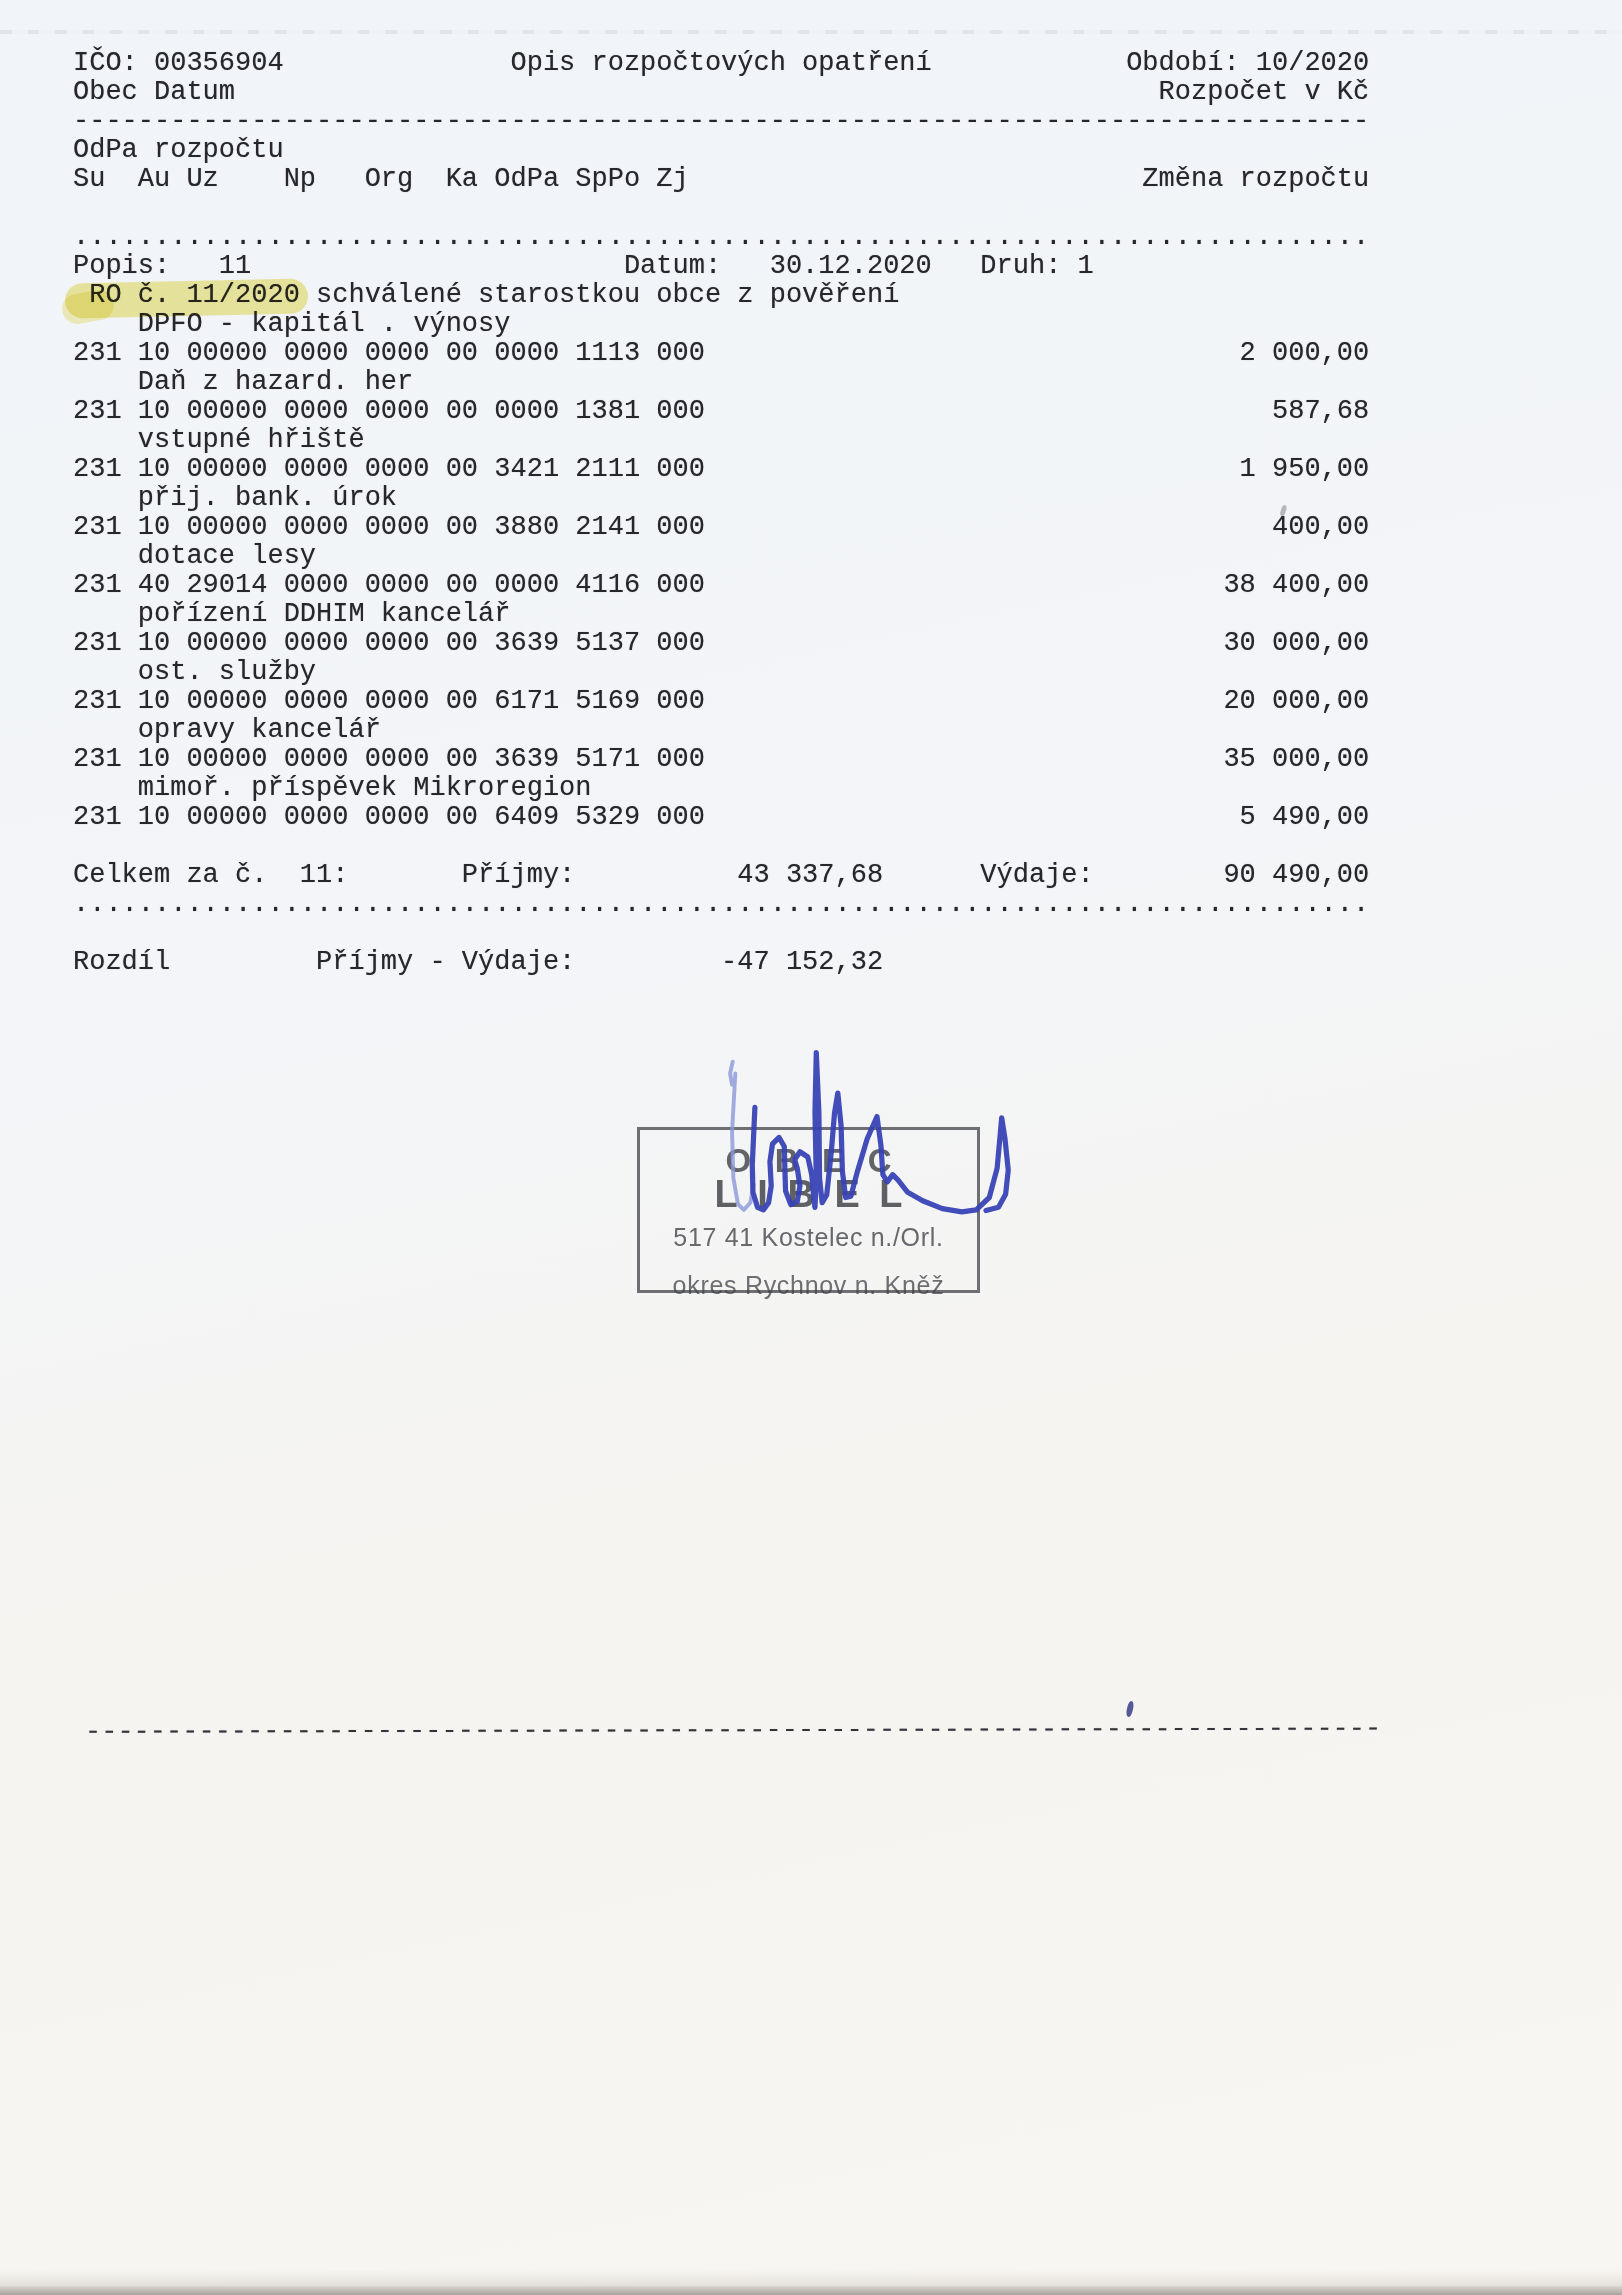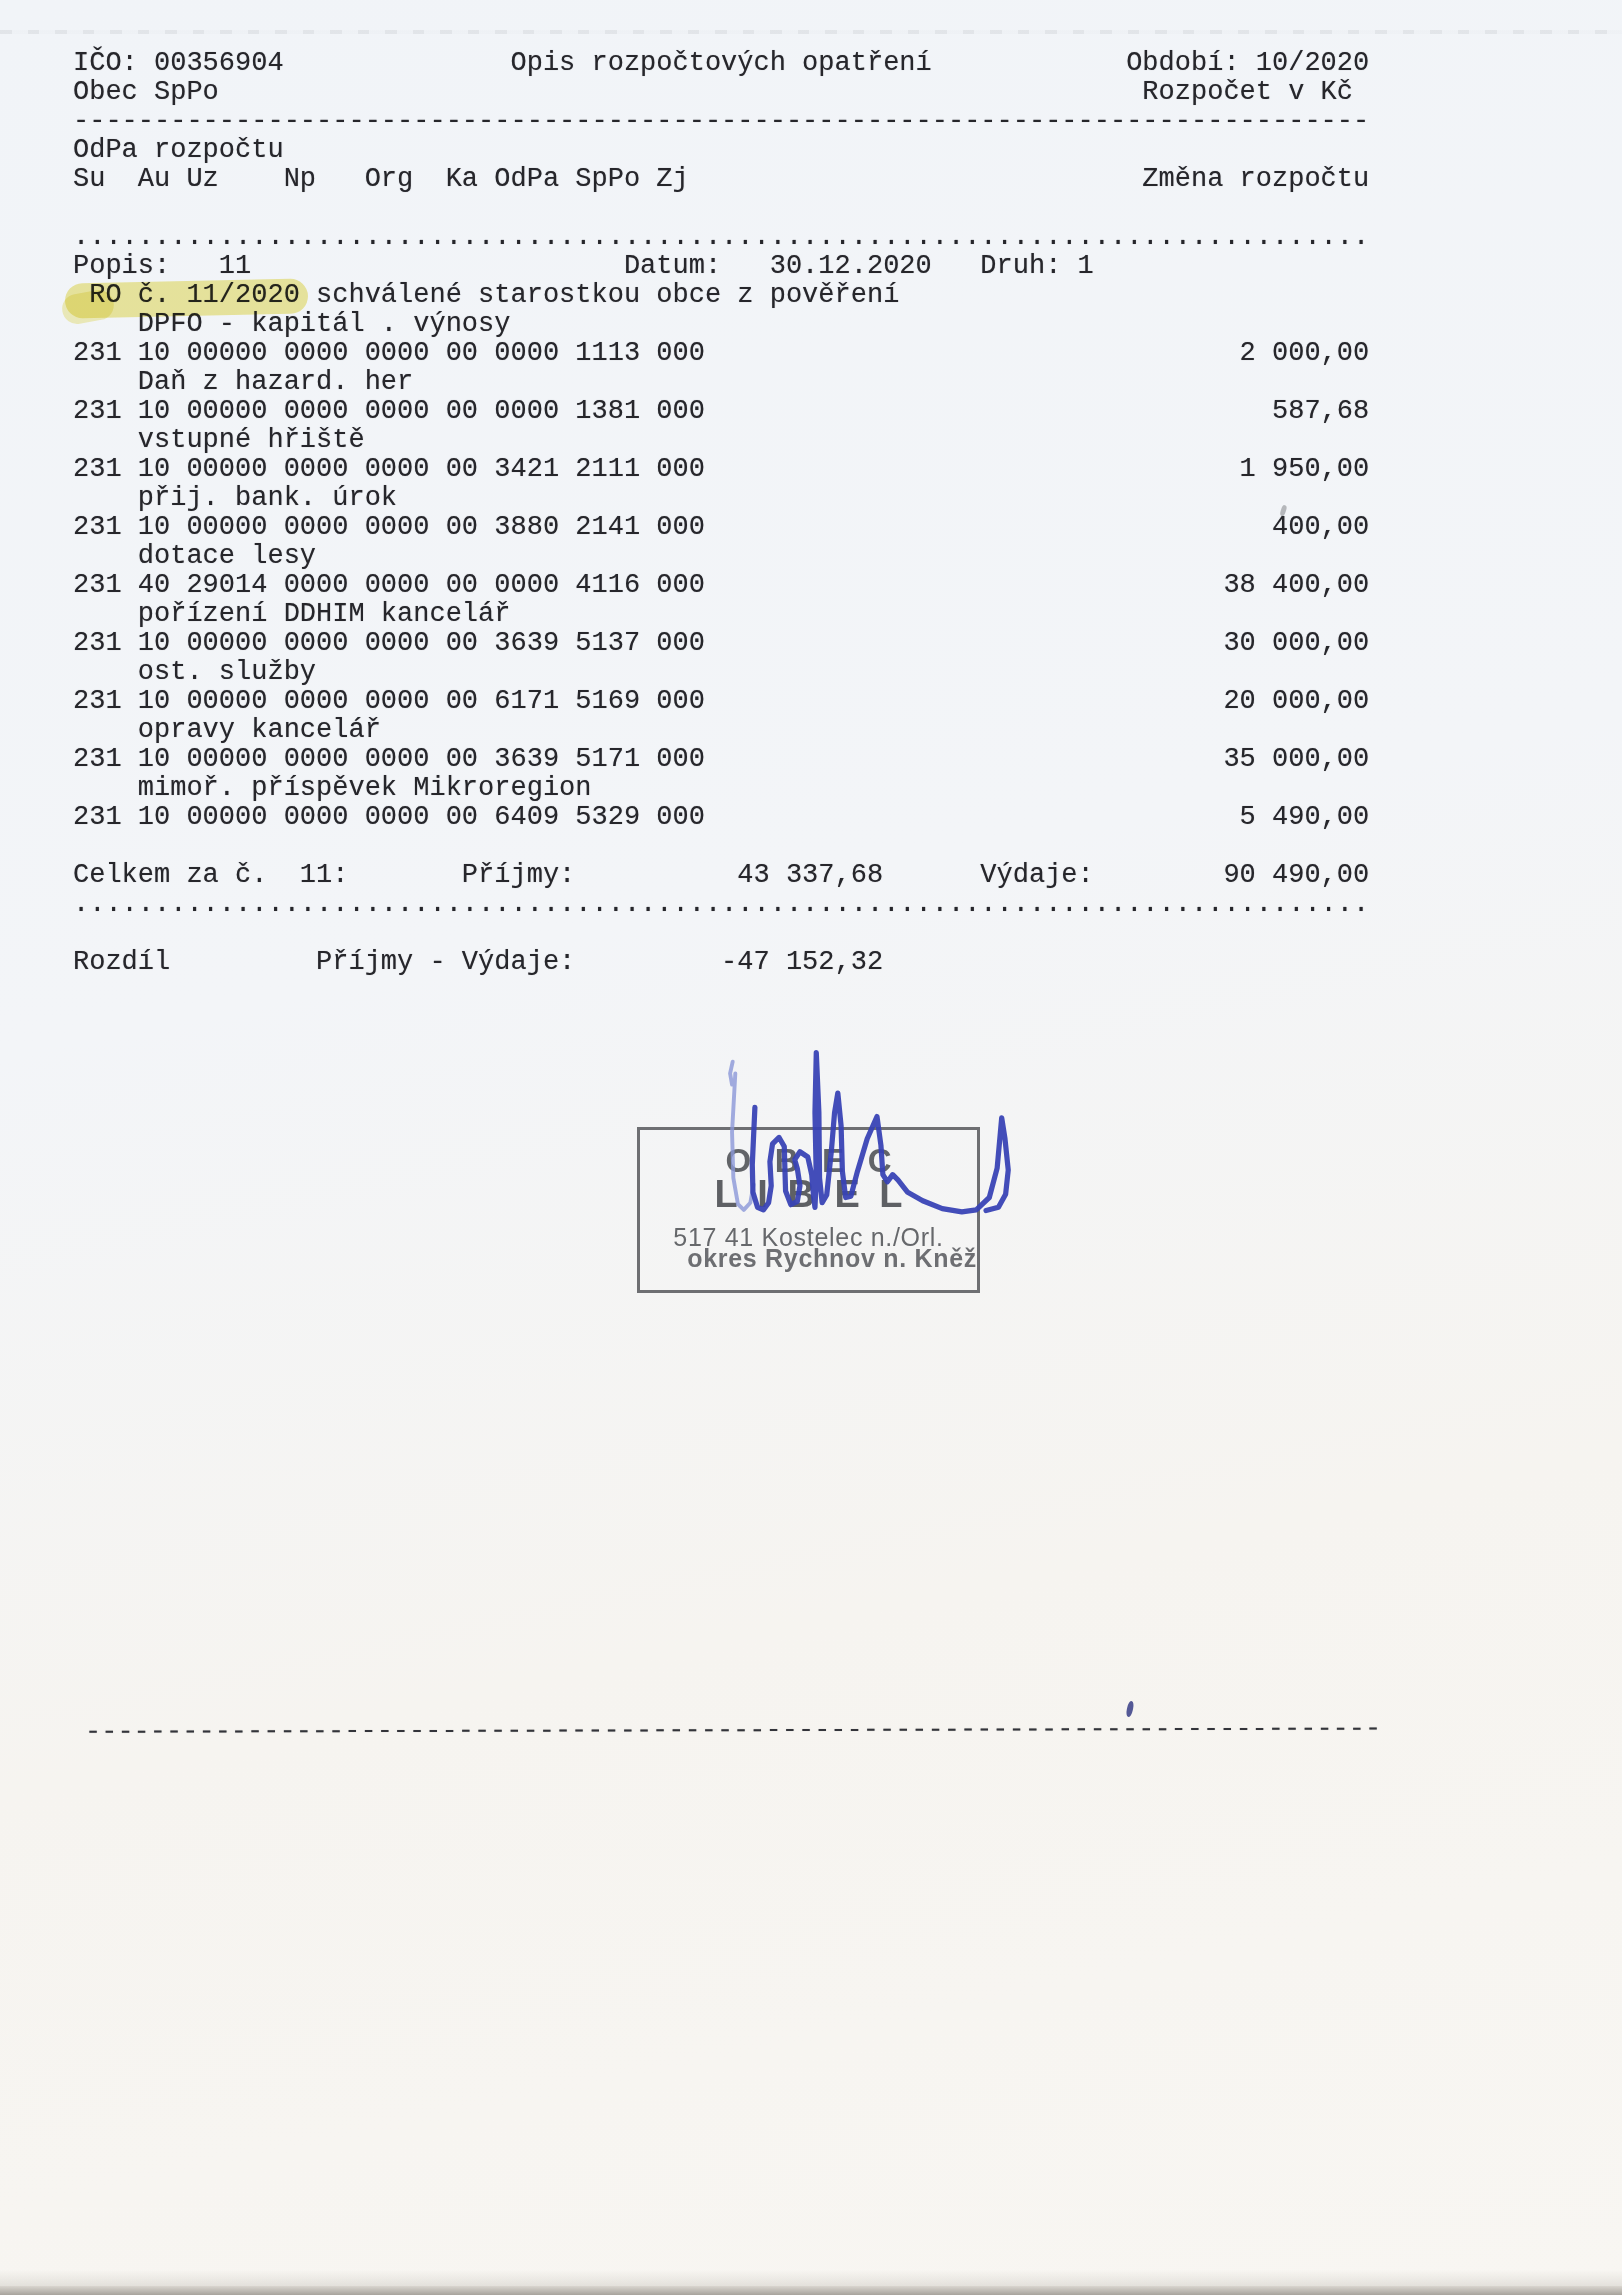--- a/index.html
+++ b/index.html
@@ -27,21 +27,21 @@
   
   .stamp{
     position:absolute;left:637px;top:1127px;width:337px;height:160px;z-index:3;
     border:3.3px solid rgba(58,60,64,.72);filter:blur(0.4px);color:#3e4045;
     font-family:"Liberation Sans","DejaVu Sans",sans-serif;text-align:center;
   }
   .stamp>div{position:absolute;left:0;right:0;white-space:nowrap;}
   .s1{top:11.8px;font-size:33px;font-weight:700;letter-spacing:23.6px;padding-left:23.6px;opacity:.80;}
   .s2{top:43px;font-size:38px;font-weight:700;letter-spacing:19.6px;padding-left:19.6px;opacity:.82;}
   .s3{top:93px;font-size:25px;font-weight:400;letter-spacing:0.7px;opacity:.78;}
-  .s4{top:114px;font-size:25px;font-weight:700;letter-spacing:0.7px;opacity:.74;text-align:right;}
+  .s4{top:141px;font-size:25px;font-weight:400;letter-spacing:0.7px;opacity:.74;}
   
   #signature{position:absolute;left:707px;top:1031px;z-index:4;}
   
   #separator{
     position:absolute;left:85px;top:1718px;z-index:2;color:#33343a;white-space:pre;
     font-family:"Liberation Mono","DejaVu Sans Mono",monospace;font-size:27px;line-height:29px;
     transform:rotate(-.14deg);transform-origin:left center;text-shadow:0 0 0.8px rgba(40,40,45,.4);
   }
   .speck{position:absolute;border-radius:45%;z-index:2;}
   #speck-ink{left:1127px;top:1701px;width:5.9px;height:15.7px;background:#2c3280;opacity:.8;transform:rotate(12deg);}
@@ -55,21 +55,21 @@
 
 <div class="page">
 
   <div id="top-edge"></div>
 
   <div class="hl" id="hl-main"></div>
   <div class="hl" id="hl-blob"></div>
 
   <div class="doc" id="doclines">
       <div class="tl">IČO: 00356904              Opis rozpočtových opatření            Období: 10/2020</div>
-      <div class="tl">Obec SpPo                                                         Rozpočet v Kč</div>
+      <div class="tl">Obec Datum                                                         Rozpočet v Kč</div>
       <div class="tl">--------------------------------------------------------------------------------</div>
       <div class="tl">OdPa rozpočtu</div>
       <div class="tl">Su  Au Uz    Np   Org  Ka OdPa SpPo Zj                            Změna rozpočtu</div>
       <div class="tl">&nbsp;</div>
       <div class="tl">................................................................................</div>
       <div class="tl">Popis:   11                       Datum:   30.12.2020   Druh: 1</div>
       <div class="tl"> RO č. 11/2020 schválené starostkou obce z pověření</div>
       <div class="tl">    DPFO - kapitál . výnosy</div>
       <div class="tl">231 10 00000 0000 0000 00 0000 1113 000                                 2 000,00</div>
       <div class="tl">    Daň z hazard. her</div>

